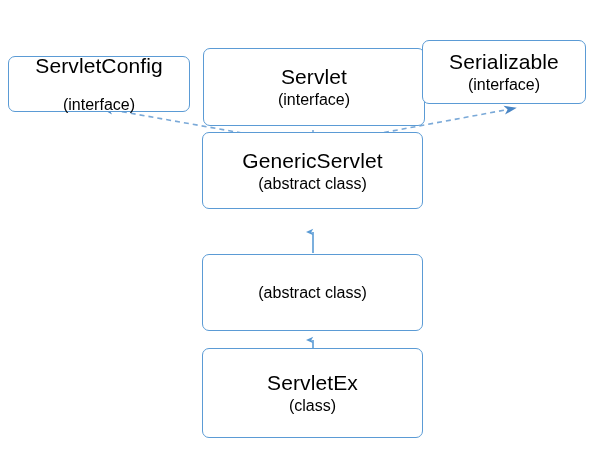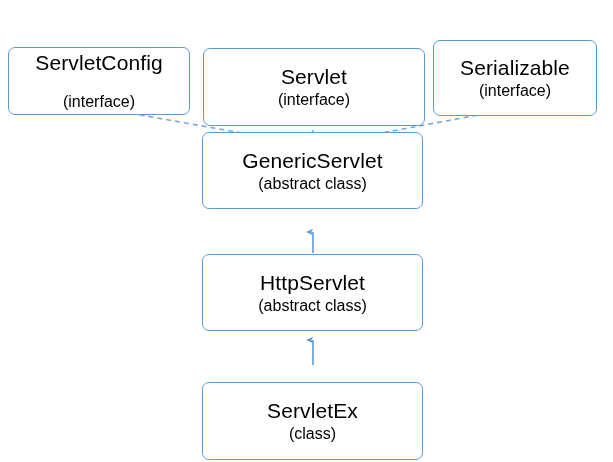--- a/index.html
+++ b/index.html
@@ -46,26 +46,26 @@
   }
   .node-stereotype {
     color: #000000;
     font-size: 16px;
     line-height: 20px;
     font-weight: 400;
     white-space: nowrap;
     margin-top: 1px;
   }
   
-  #node-servletconfig { left: 8px;   top: 47px;  width: 182px; height: 68px; gap: 16px; }
+  #node-servletconfig { left: 8px;   top: 56px;  width: 182px; height: 56px; gap: 16px; }
   #node-servlet       { left: 203px; top: 48px;  width: 222px; height: 78px; }
-  #node-serializable  { left: 433px; top: 40px;  width: 164px; height: 76px; }
+  #node-serializable  { left: 422px; top: 40px;  width: 164px; height: 64px; }
   #node-genericservlet{ left: 202px; top: 132px; width: 221px; height: 77px; }
   #node-httpservlet   { left: 202px; top: 254px; width: 221px; height: 77px; }
-  #node-servletex     { left: 202px; top: 382px; width: 221px; height: 78px; }
+  #node-servletex     { left: 202px; top: 348px; width: 221px; height: 90px; }
 </style>
 </head>
 <body>
 
 <div id="canvas">
 
   <svg id="edge-layer" viewBox="0 0 613 462" width="613" height="462" xmlns="http://www.w3.org/2000/svg">
     <defs>
       <marker id="arrow-open" markerWidth="9" markerHeight="9" refX="7.5" refY="3.2" orient="auto" markerUnits="strokeWidth">
         <path d="M0,0.4 L8,3.2 L0,6 L2.2,3.2 Z" fill="#4a86c5"></path>
@@ -110,21 +110,20 @@
     <div class="node-title">Serializable</div>
     <div class="node-stereotype">(interface)</div>
   </div>
 
   <div class="node" id="node-genericservlet">
     <div class="node-title">GenericServlet</div>
     <div class="node-stereotype">(abstract class)</div>
   </div>
 
   <div class="node" id="node-httpservlet">
-    <div class="node-title">HttpServlet</div>
     <div class="node-stereotype">(abstract class)</div>
   </div>
 
   <div class="node" id="node-servletex">
     <div class="node-title">ServletEx</div>
     <div class="node-stereotype">(class)</div>
   </div>
 
 </div>
 

